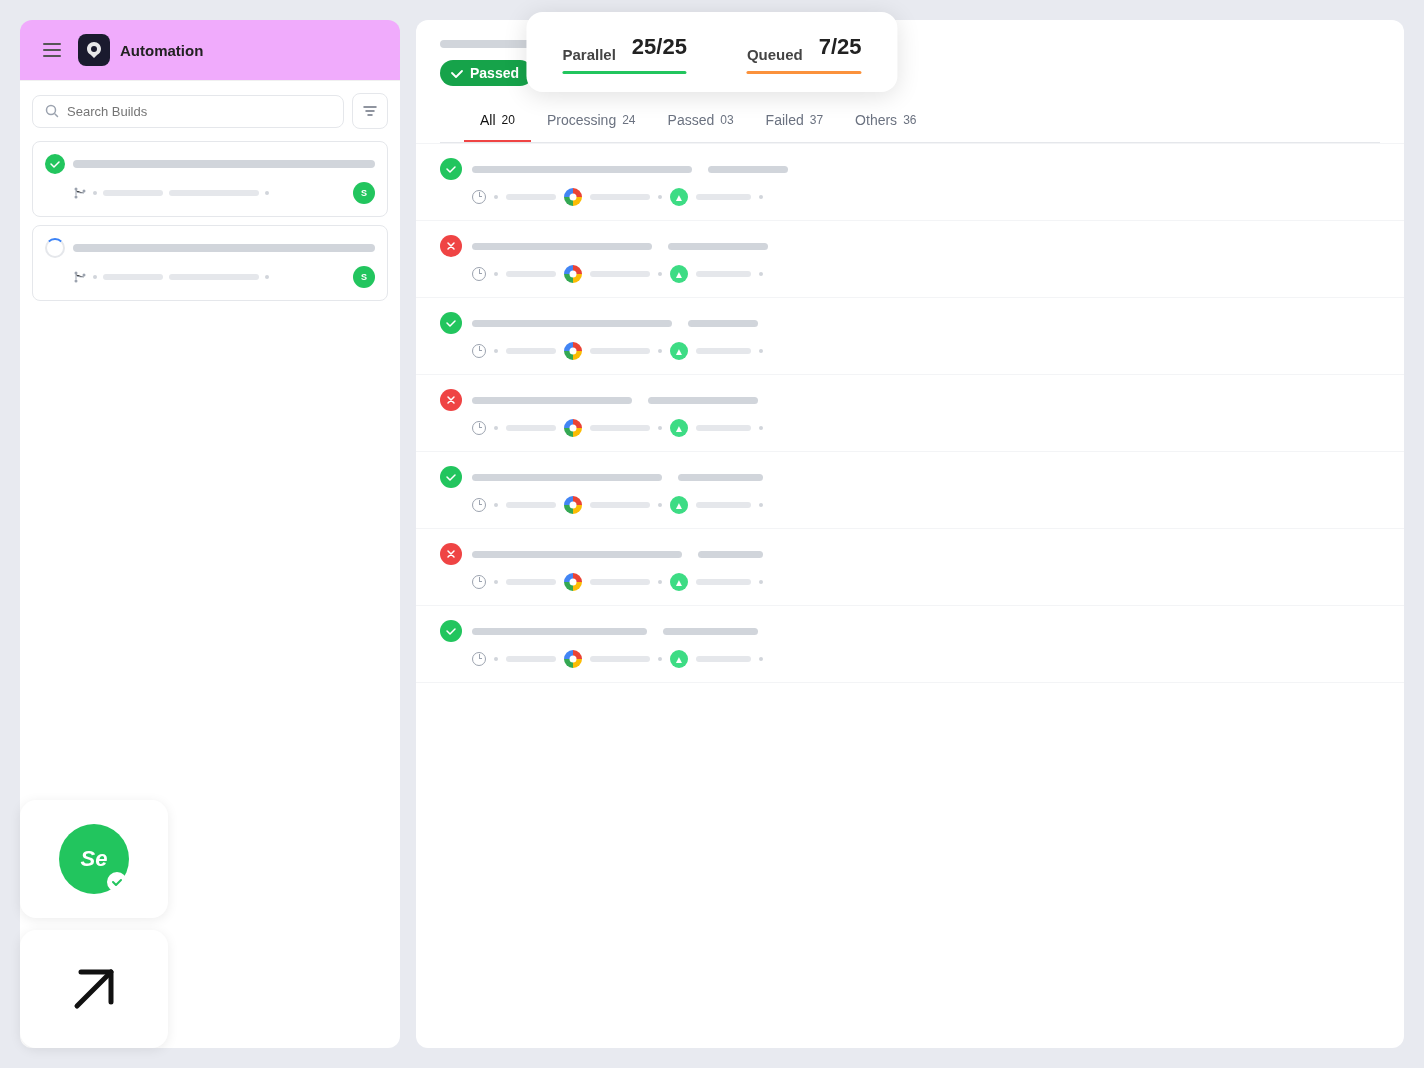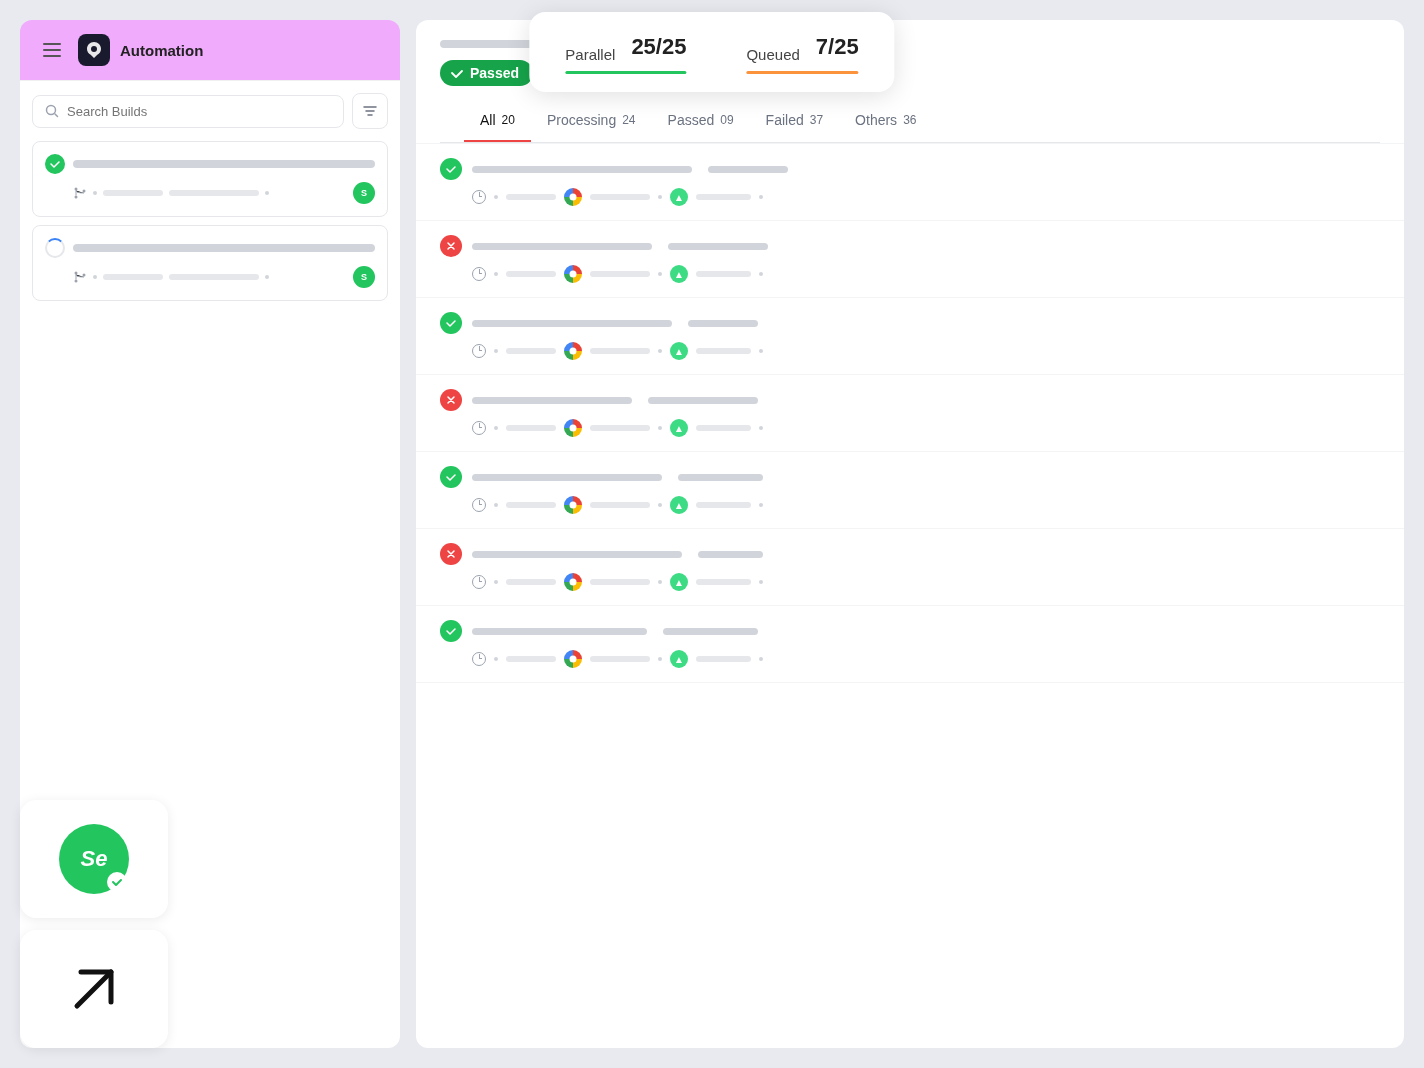--- a/index.html
+++ b/index.html
@@ -34,21 +34,21 @@
       gap: 6px;
     }
     .top-card-item-row {
       display: flex;
       align-items: center;
       gap: 16px;
     }
     .top-card-label {
       font-size: 15px;
       color: #444;
-      font-weight: 400;
+      font-weight: 700;
       margin-top: 16px;
     }
     .top-card-value {
       font-size: 22px;
       font-weight: 700;
       color: #222;
     }
     .top-card-underline {
       height: 3px;
       border-radius: 2px;
@@ -663,21 +663,21 @@
         <div class="tab-item active">
           <span>All</span>
           <span class="tab-badge">20</span>
         </div>
         <div class="tab-item">
           <span>Processing</span>
           <span class="tab-badge">24</span>
         </div>
         <div class="tab-item">
           <span>Passed</span>
-          <span class="tab-badge">09</span>
+          <span class="tab-badge">03</span>
         </div>
         <div class="tab-item">
           <span>Failed</span>
           <span class="tab-badge">37</span>
         </div>
         <div class="tab-item">
           <span>Others</span>
           <span class="tab-badge">36</span>
         </div>
       </div>

